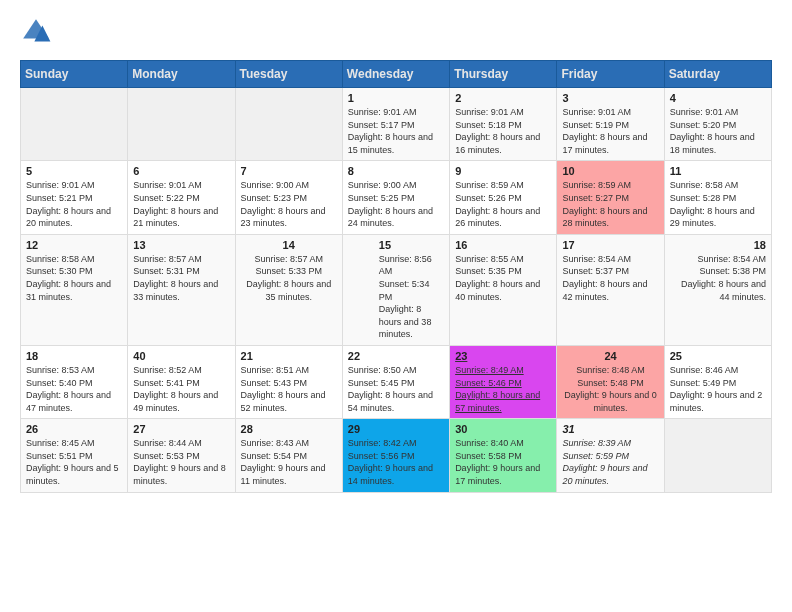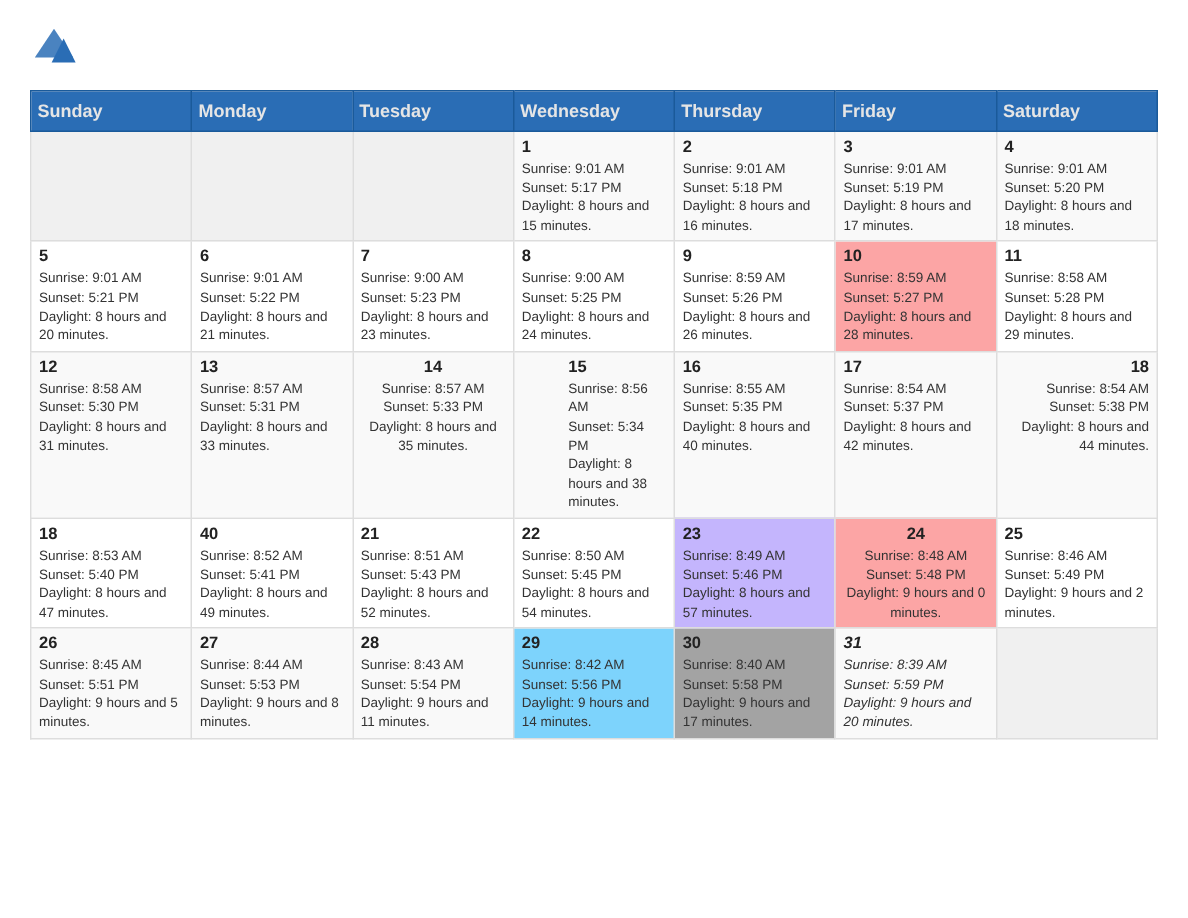--- a/index.html
+++ b/index.html
@@ -227,21 +227,21 @@
             <div class="day-info">Sunrise: 8:52 AM<br>Sunset: 5:41 PM<br>Daylight: 8 hours and 49 minutes.</div>
           </td>
           <td style="background: rgb(255, 255, 255);">
             <div class="day-number">21</div>
             <div class="day-info">Sunrise: 8:51 AM<br>Sunset: 5:43 PM<br>Daylight: 8 hours and 52 minutes.</div>
           </td>
           <td style="background: rgb(255, 255, 255);">
             <div class="day-number">22</div>
             <div class="day-info">Sunrise: 8:50 AM<br>Sunset: 5:45 PM<br>Daylight: 8 hours and 54 minutes.</div>
           </td>
-          <td style="background: #c4b5fd;">
+          <td style="background: #d946ef; text-decoration: underline;">
             <div class="day-number">23</div>
             <div class="day-info">Sunrise: 8:49 AM<br>Sunset: 5:46 PM<br>Daylight: 8 hours and 57 minutes.</div>
           </td>
           <td style="background: #fca5a5; text-align: center;">
             <div class="day-number">24</div>
             <div class="day-info">Sunrise: 8:48 AM<br>Sunset: 5:48 PM<br>Daylight: 9 hours and 0 minutes.</div>
           </td>
           <td style="background: rgb(255, 255, 255);">
             <div class="day-number">25</div>
             <div class="day-info">Sunrise: 8:46 AM<br>Sunset: 5:49 PM<br>Daylight: 9 hours and 2 minutes.</div>
@@ -253,25 +253,25 @@
             <div class="day-info">Sunrise: 8:45 AM<br>Sunset: 5:51 PM<br>Daylight: 9 hours and 5 minutes.</div>
           </td>
           <td style="background: rgb(249, 249, 249);">
             <div class="day-number">27</div>
             <div class="day-info">Sunrise: 8:44 AM<br>Sunset: 5:53 PM<br>Daylight: 9 hours and 8 minutes.</div>
           </td>
           <td style="background: rgb(249, 249, 249);">
             <div class="day-number">28</div>
             <div class="day-info">Sunrise: 8:43 AM<br>Sunset: 5:54 PM<br>Daylight: 9 hours and 11 minutes.</div>
           </td>
-          <td style="background: #7dd3fc; margin-left: 18px;">
+          <td style="background: #0ea5e9; margin-left: 18px;">
             <div class="day-number">29</div>
             <div class="day-info">Sunrise: 8:42 AM<br>Sunset: 5:56 PM<br>Daylight: 9 hours and 14 minutes.</div>
           </td>
-          <td style="background: #a3a3a3; margin-left: 40px;">
+          <td style="background: #86efac; margin-left: 40px;">
             <div class="day-number">30</div>
             <div class="day-info">Sunrise: 8:40 AM<br>Sunset: 5:58 PM<br>Daylight: 9 hours and 17 minutes.</div>
           </td>
           <td style="background: rgb(249, 249, 249); font-style: italic;">
             <div class="day-number">31</div>
             <div class="day-info">Sunrise: 8:39 AM<br>Sunset: 5:59 PM<br>Daylight: 9 hours and 20 minutes.</div>
           </td>
           <td class="empty-cell"></td>
         </tr>
       </tbody>

